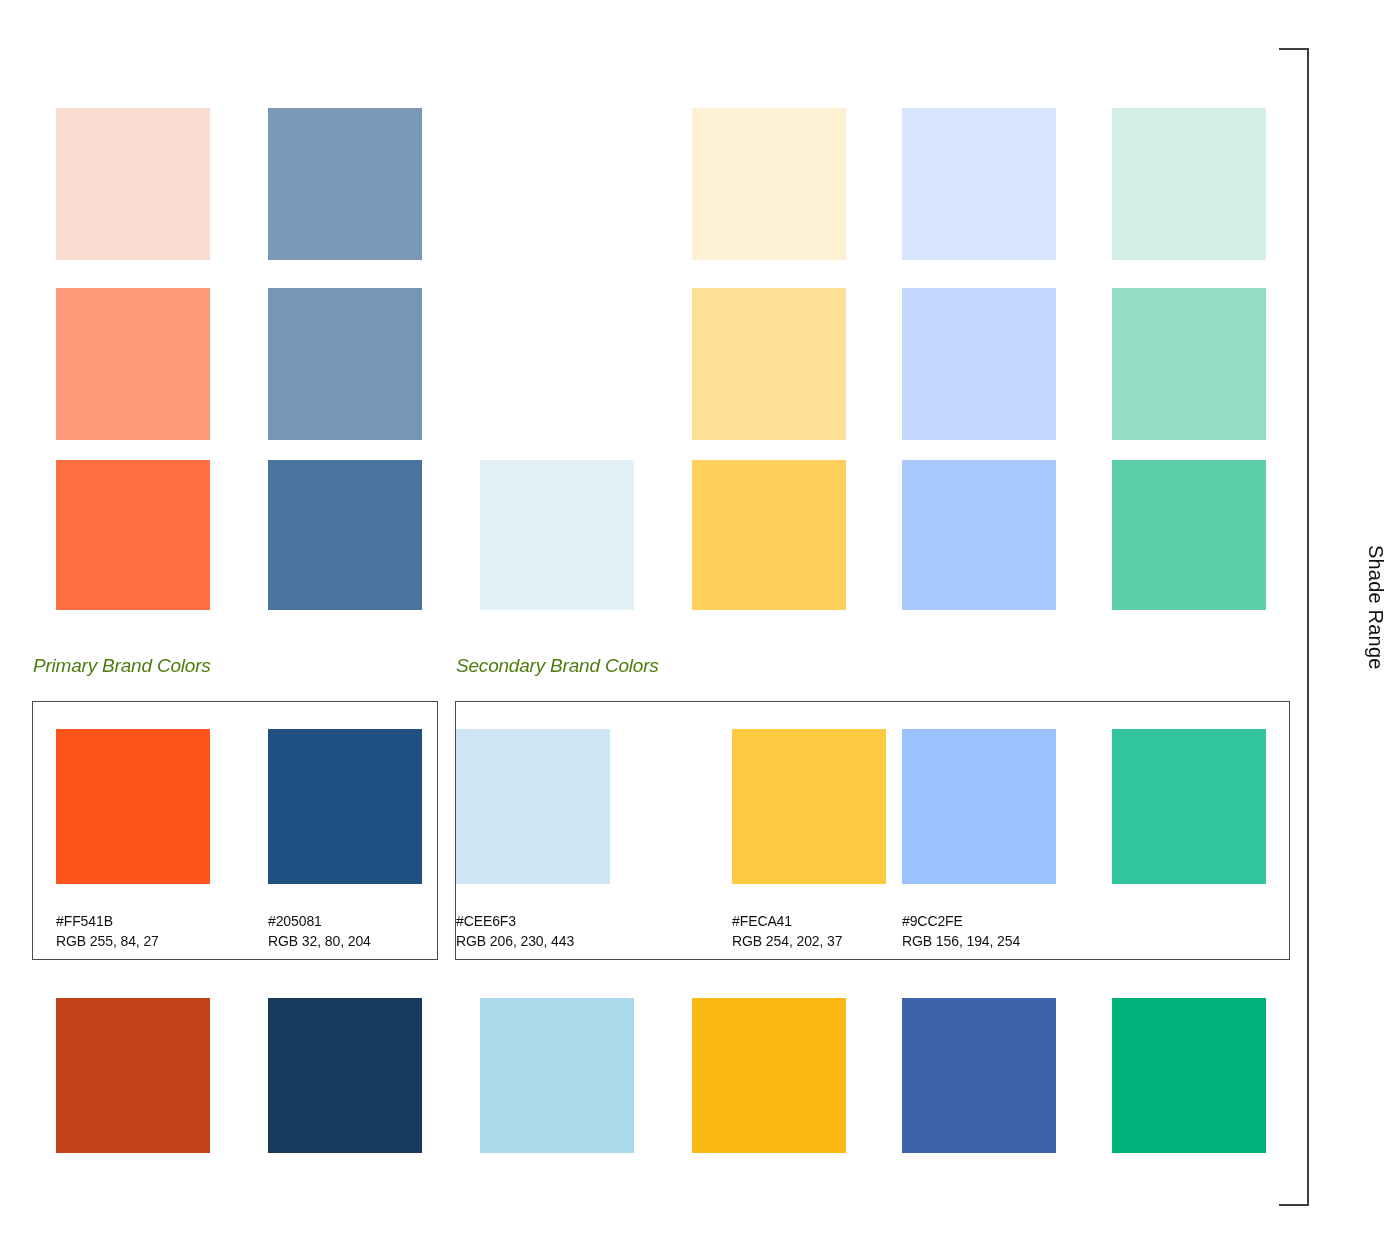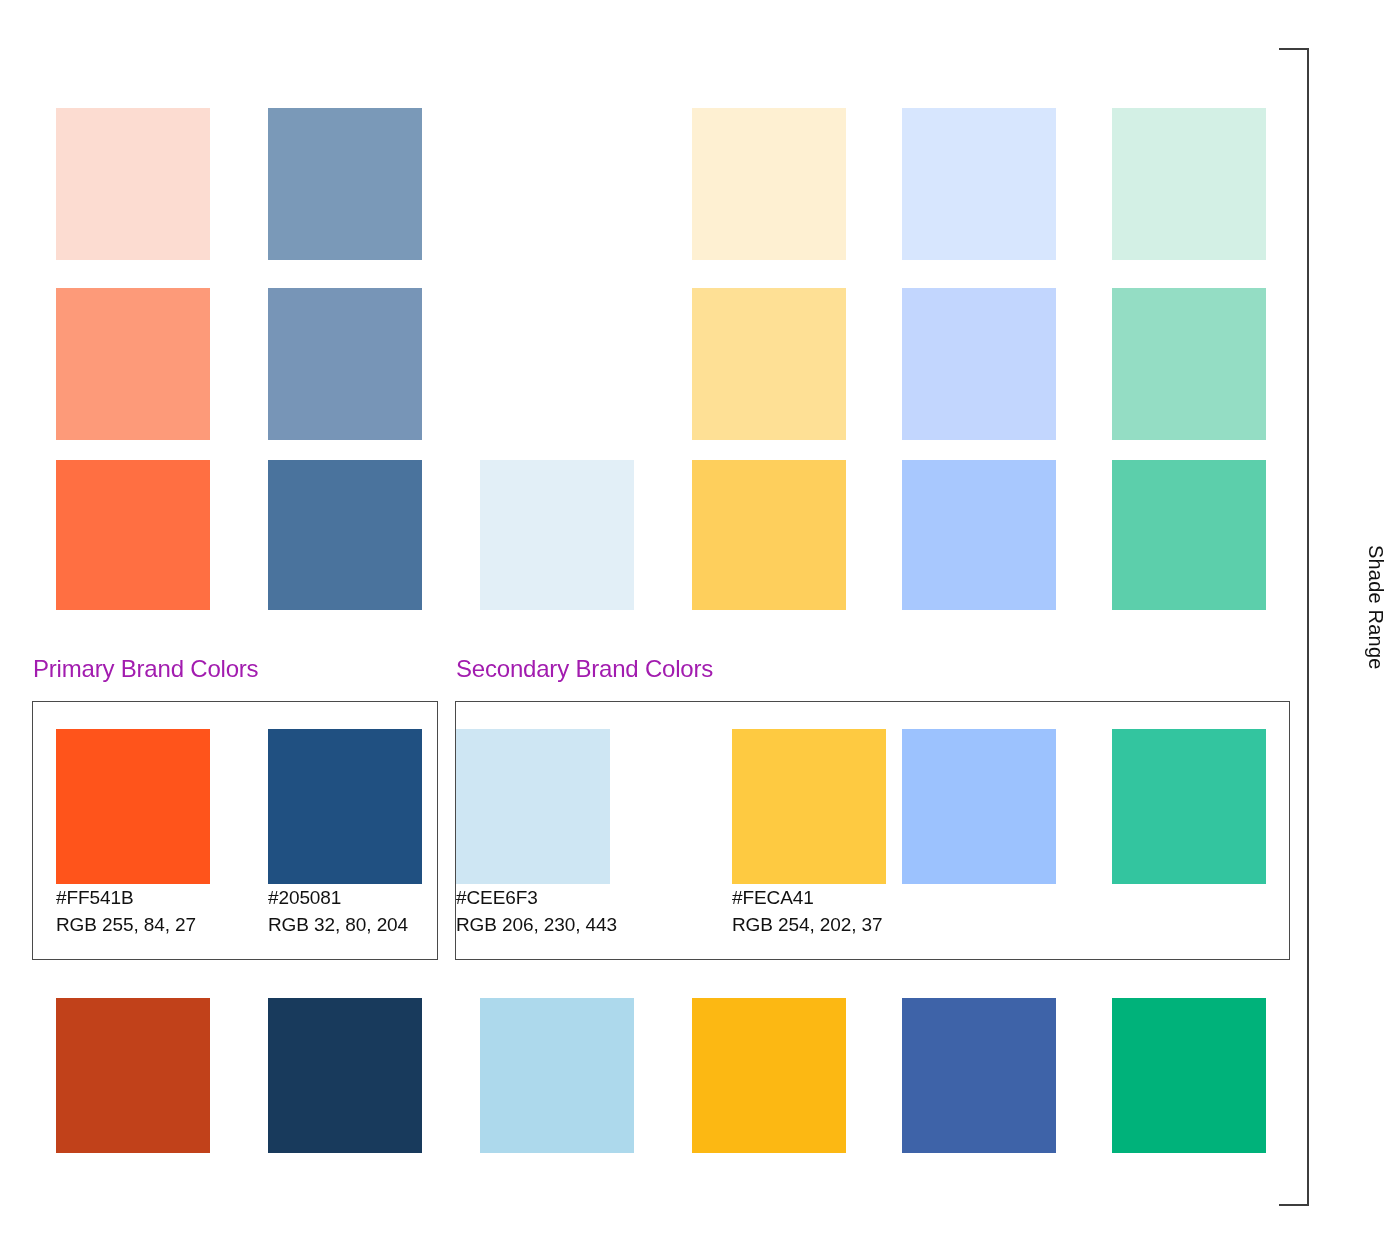--- a/index.html
+++ b/index.html
@@ -20,43 +20,44 @@
 
   
   .swatch {
     position: absolute;
     width: 154px;
   }
 
   
   .section-heading {
     position: absolute;
-    font-size: 24px;
+    font-size: 19px;
     font-weight: 400;
-    color: #a21caf;
+    color: #4d7c0f;
     letter-spacing: -0.2px;
     white-space: nowrap;
+    font-style: italic;
   }
 
   
   .group-box {
     position: absolute;
     border: 1.5px solid #4a4a4a;
     background: #ffffff;
   }
 
   
   .brand-cell { position: absolute; }
   .brand-chip {
     width: 154px;
     height: 155px;
   }
   .brand-caption {
-    margin-top: 1px;
-    font-size: 19px;
+    margin-top: 28px;
+    font-size: 14px;
     line-height: 1.42;
     color: #111111;
     white-space: nowrap;
     letter-spacing: -0.1px;
   }
 
   
   .bracket-stem {
     position: absolute;
     width: 2px;
@@ -133,20 +134,24 @@
       </div>
       <div class="brand-cell" style="left: 732px; top: 729px;">
         <div class="brand-chip" style="background: rgb(254, 202, 65);"></div>
         <div class="brand-caption">
           <div>#FECA41</div>
           <div>RGB 254, 202, 37</div>
         </div>
       </div>
       <div class="brand-cell" style="left: 902px; top: 729px;">
         <div class="brand-chip" style="background: rgb(156, 194, 254);"></div>
+        <div class="brand-caption">
+          <div>#9CC2FE</div>
+          <div>RGB 156, 194, 254</div>
+        </div>
       </div>
       <div class="brand-cell" style="left: 1112px; top: 729px;">
         <div class="brand-chip" style="background: rgb(51, 197, 159);"></div>
       </div>
     </div>
 
   <div id="shade-row">
       <div class="swatch" style="left: 56px; top: 998px; height: 155px; width: 154px; background: rgb(193, 65, 26);"></div>
       <div class="swatch" style="left: 268px; top: 998px; height: 155px; width: 154px; background: rgb(24, 58, 92);"></div>
       <div class="swatch" style="left: 480px; top: 998px; height: 155px; width: 154px; background: rgb(173, 217, 236);"></div>

